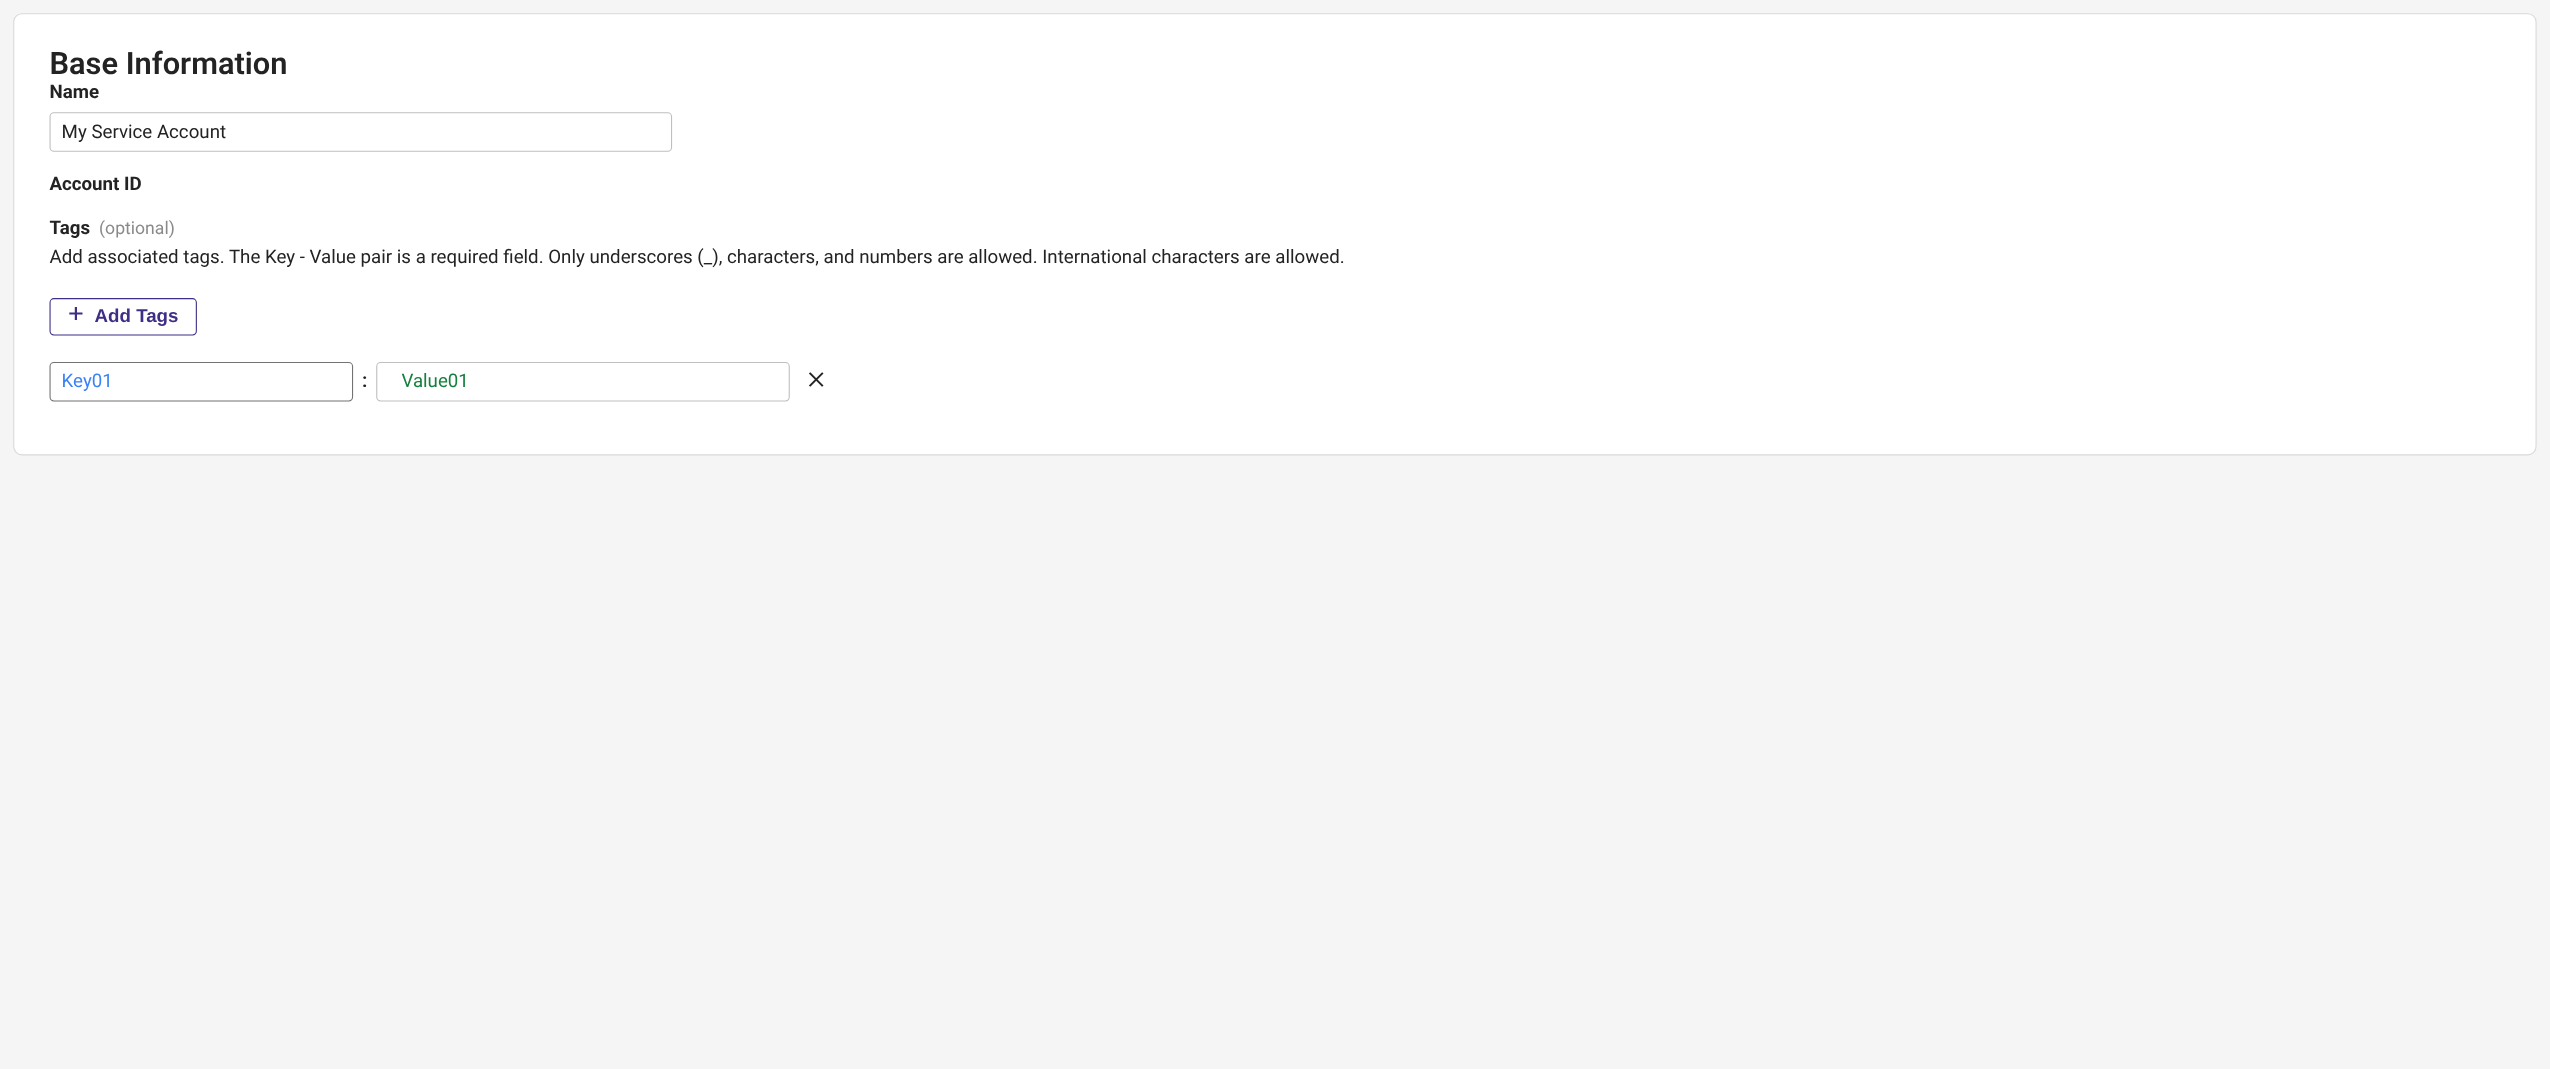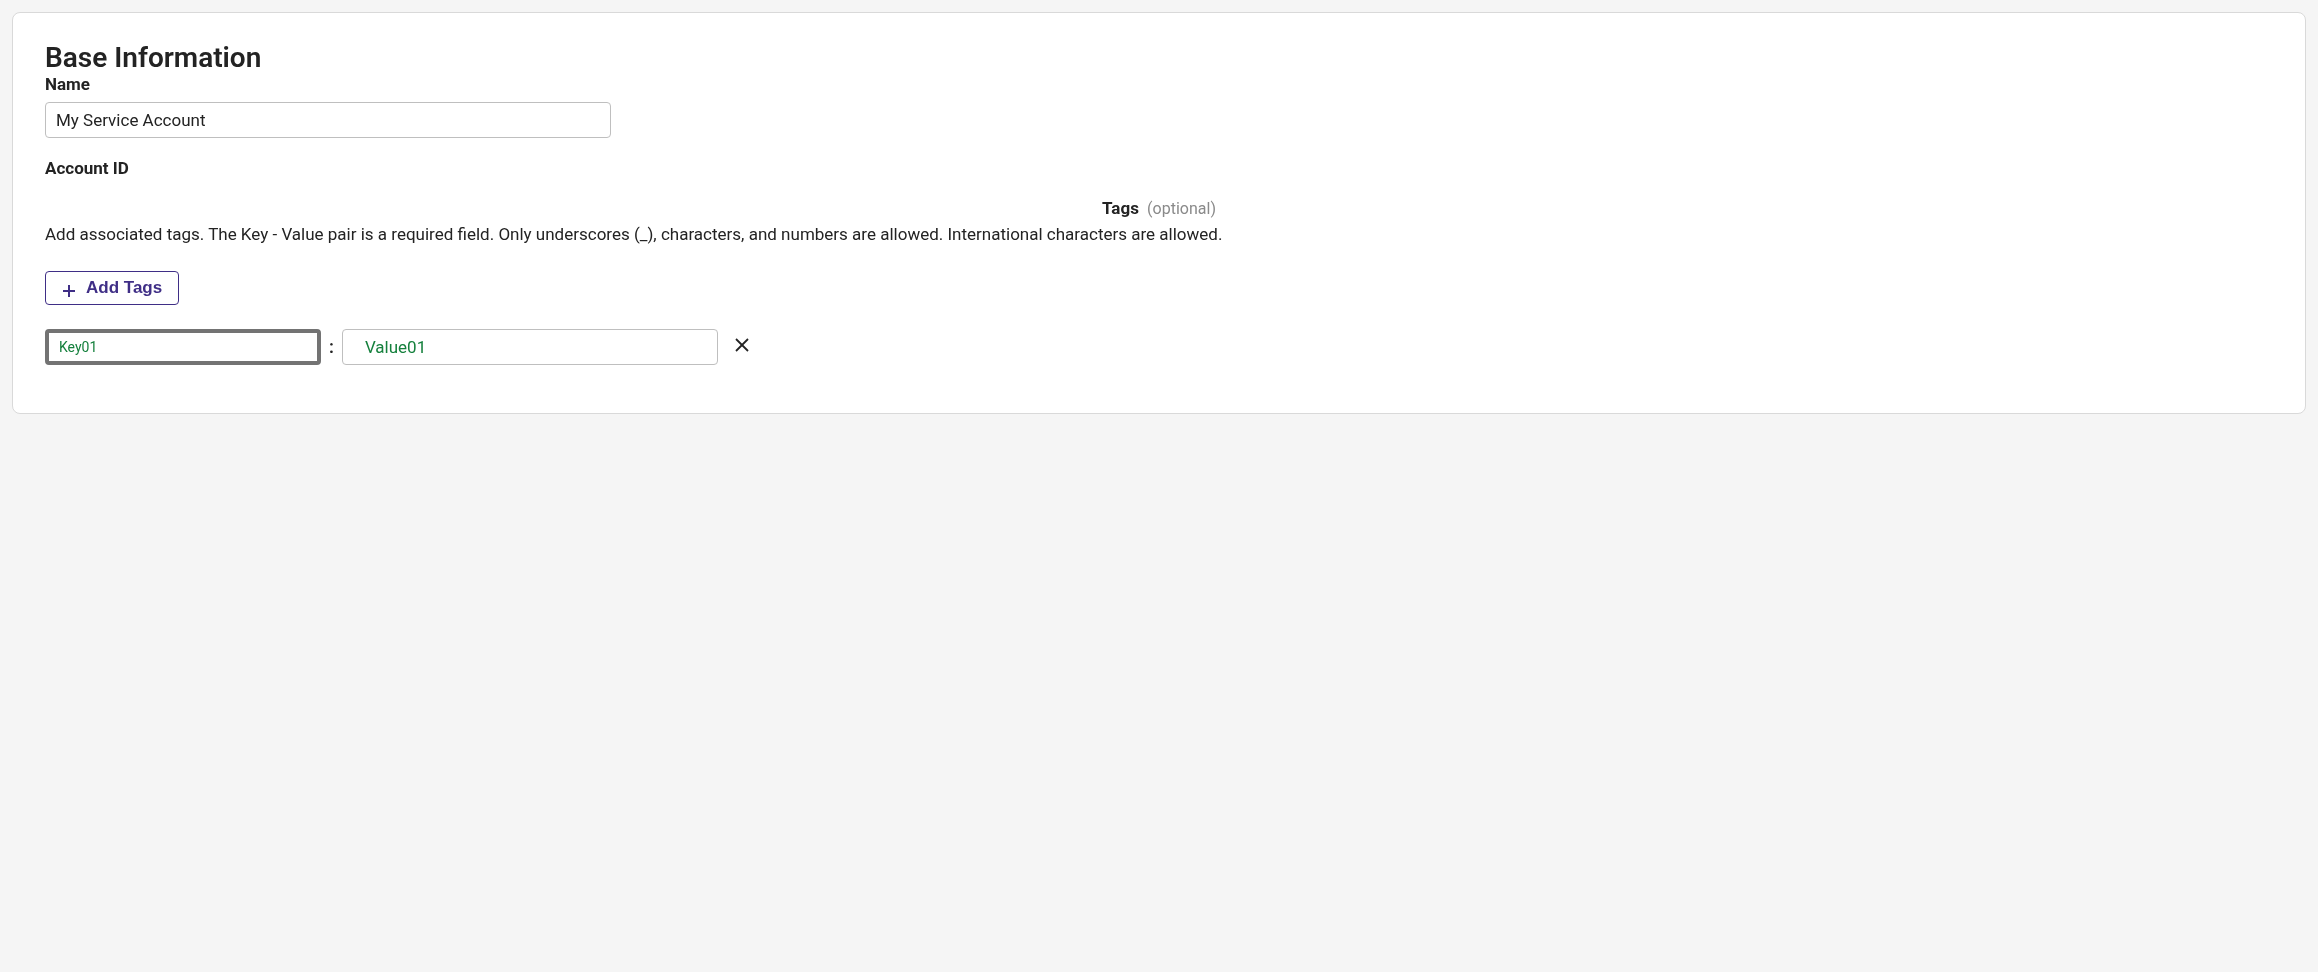--- a/index.html
+++ b/index.html
@@ -53,21 +53,21 @@
       color: #232323;
     }
     .help-text {
       font-size: 17px;
       color: #232323;
       line-height: 1.45;
       margin-top: 4px;
     }
     .add-tags-btn {
       display: inline-flex;
-      align-items: flex-end;
+      align-items: flex-start;
       gap: 10px;
       background: #ffffff;
       border: 1px solid #3f2e86;
       color: #3f2e86;
       font-size: 17px;
       font-weight: 700;
       padding: 6px 16px;
       border-radius: 4px;
       cursor: pointer;
       margin-top: 24px;
@@ -82,26 +82,26 @@
     }
     .tag-row {
       display: flex;
       align-items: center;
       gap: 6px;
     }
     .tag-key {
       width: 276px;
       height: 36px;
       padding: 4px 10px;
-      font-size: 14px;
+      font-size: 17px;
       font-family: inherit;
-      border: 4px solid #737373;
+      border: 1px solid #737373;
       border-radius: 4px;
       outline: none;
-      color: #15803d;
+      color: #3b82f6;
     }
     .colon {
       font-size: 18px;
       font-weight: 600;
       color: #232323;
       padding: 0 2px;
     }
     .tag-value {
       width: 376px;
       height: 36px;
@@ -134,21 +134,21 @@
   <div class="field-group">
     <label class="field-label">Name</label>
     <input type="text" class="text-input" value="My Service Account" style="">
   </div>
 
   <div class="field-group">
     <label class="field-label">Account ID</label>
   </div>
 
   <div class="field-group" style="margin-bottom:0;">
-    <label class="field-label" style="margin-bottom:4px;text-align:center;">
+    <label class="field-label" style="margin-bottom:4px;">
       <span>Tags</span>
       <span class="optional">(optional)</span>
     </label>
     <div class="help-text">Add associated tags. The Key - Value pair is a required field. Only underscores (_), characters, and numbers are allowed. International characters are allowed.</div>
 
     <button class="add-tags-btn">
       <span class="plus-icon">
         <svg viewBox="0 0 14 14" width="14" height="14" stroke="currentColor" stroke-width="2" fill="none">
           <line x1="7" y1="1" x2="7" y2="13"></line>
           <line x1="1" y1="7" x2="13" y2="7"></line>

